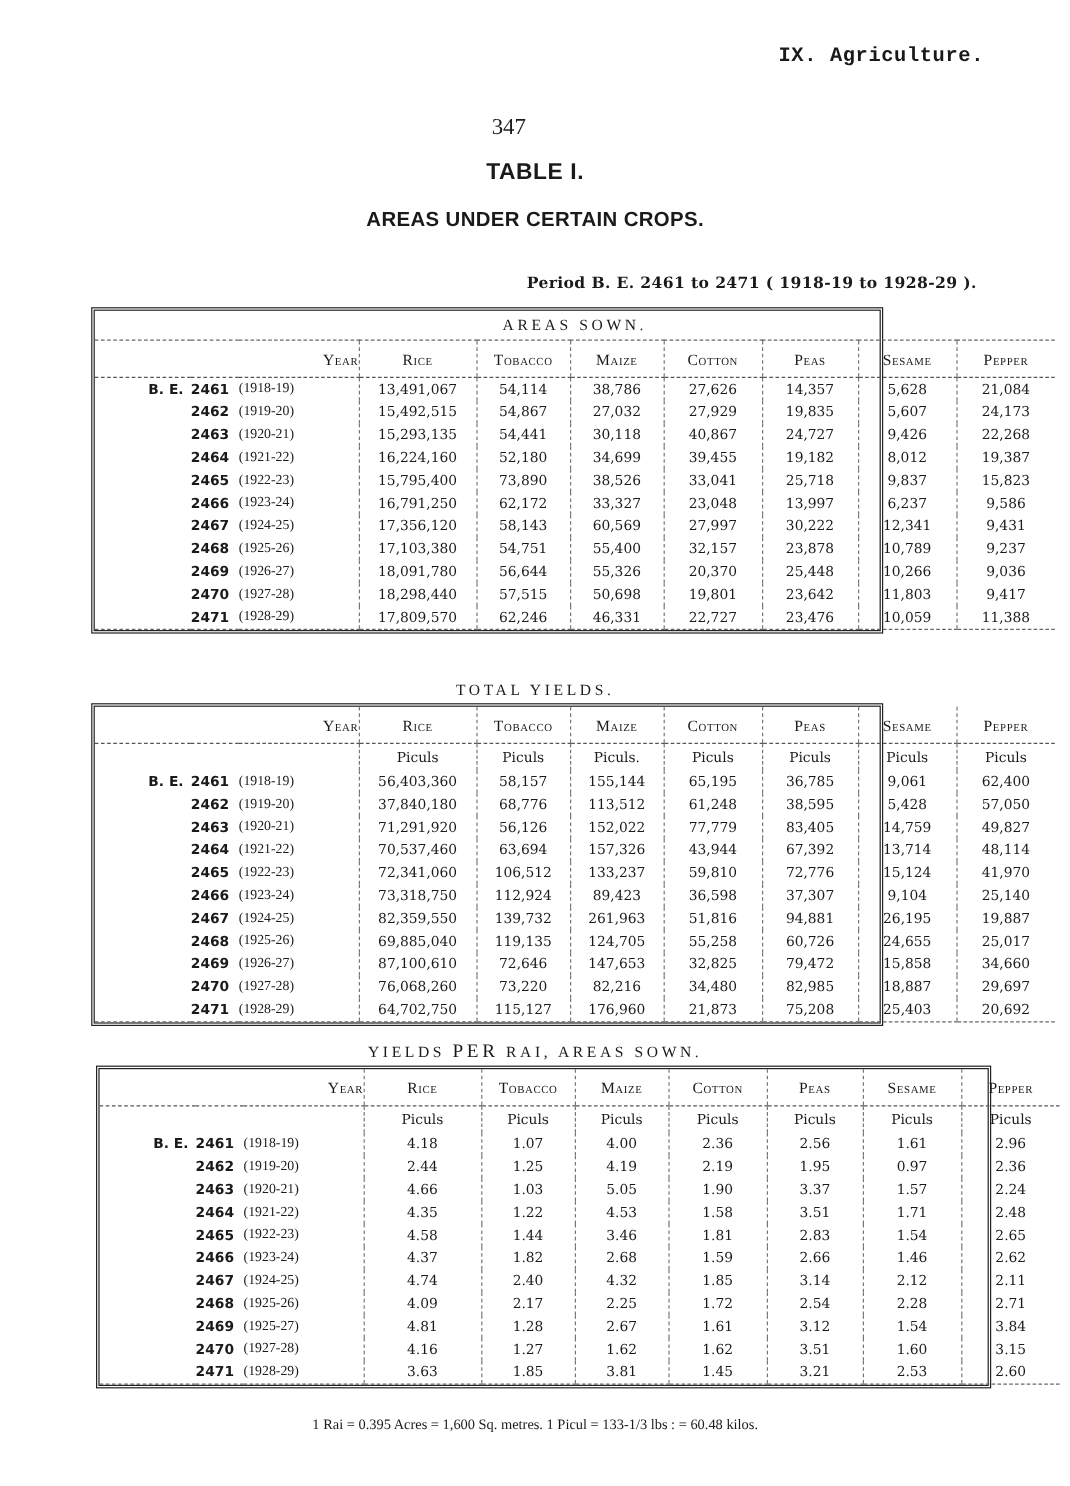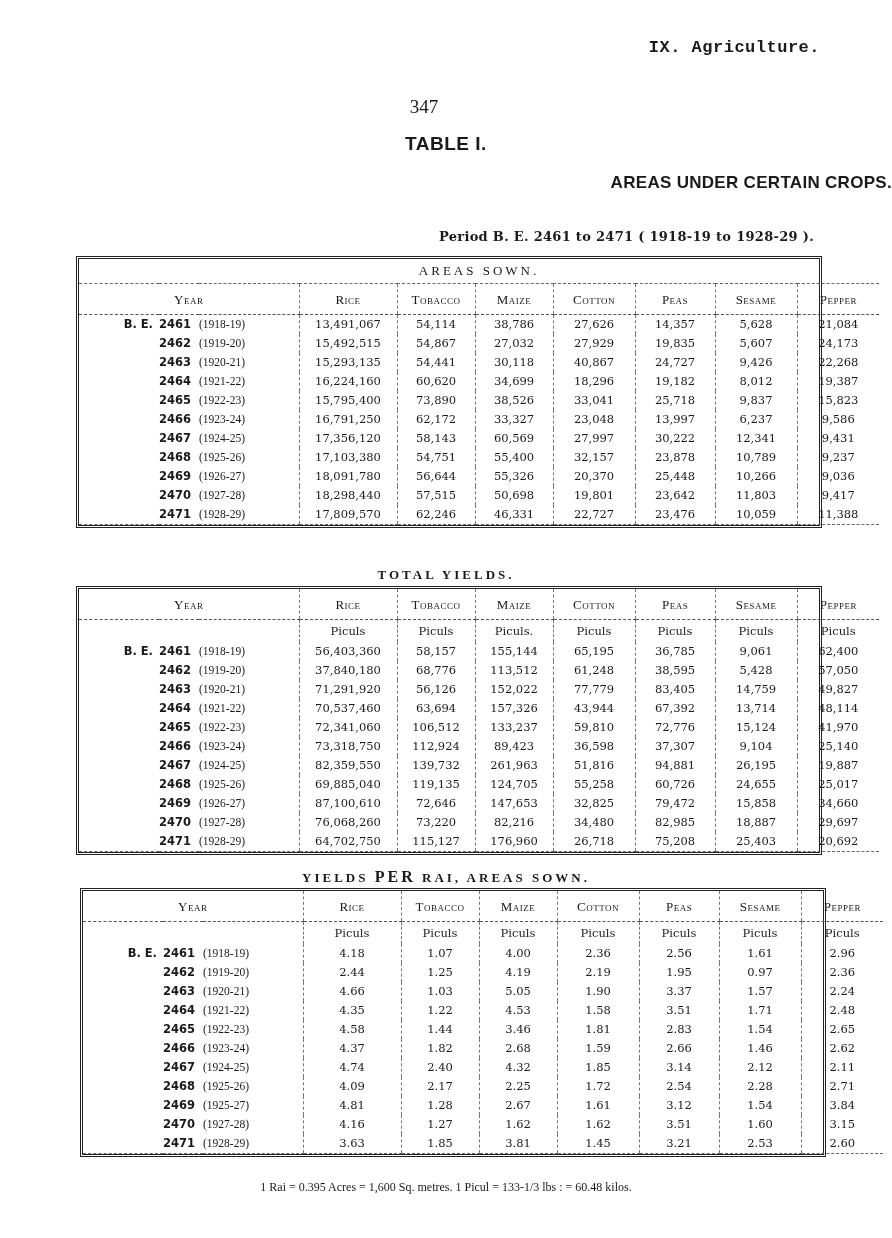--- a/index.html
+++ b/index.html
@@ -13,41 +13,41 @@
   }
   .page-number {
     position: absolute; left: 0; width: 848px; top: 96px; text-align: center;
     font-size: 19px;
   }
   .table-title {
     position: absolute; left: 0; width: 892px; top: 133px; text-align: center;
     font-family: "Liberation Sans", sans-serif; font-weight: bold; font-size: 19px; letter-spacing: 0.5px;
   }
   .table-subtitle {
-    position: absolute; left: 0; width: 892px; top: 173px; text-align: right;
+    position: absolute; left: 0; width: 892px; top: 173px; text-align: center;
     font-family: "Liberation Sans", sans-serif; font-weight: bold; font-size: 17px; letter-spacing: 0.3px;
   }
   .period {
     position: absolute; right: 78px; top: 229px;
     font-family: "DejaVu Serif", serif; font-weight: bold; font-size: 13px; letter-spacing: 0.3px; margin-left: 40px;
   }
   .tbl-wrap {
-    position: absolute; left: 76px; width: 746px;
+    position: absolute; left: 76px; width: 660px;
     border: 3px double #222; box-sizing: border-box;
   }
   .tbl-caption {
     position: absolute; left: 0; width: 892px; text-align: center;
-    font-size: 13px; letter-spacing: 3px; text-transform: uppercase; font-weight: bold;
+    font-size: 13px; letter-spacing: 3px; text-transform: uppercase;
   }
   .tbl-caption .small { font-size: 16px; }
   table { border-collapse: collapse; width: 100%; table-layout: fixed; }
   th, td { padding: 0; font-size: 12.5px; height: 19px; line-height: 19px; }
   th {
     font-weight: normal; font-variant: small-caps; font-size: 13px; letter-spacing: 0.5px;
-    height: 30px; border-bottom: 1px dashed #555;
+    height: 30px; border-bottom: 1px dashed #555; text-align: right;
   }
   th.col, td.col { border-left: 1px dashed #777; text-align: center; }
   td.unit { height: 22px; line-height: 22px; }
   td.be { font-family: "DejaVu Sans", sans-serif; font-weight: bold; font-size: 11.5px; text-align: right; padding-right: 6px; }
   td.yr { font-family: "DejaVu Sans", sans-serif; font-weight: bold; font-size: 11.5px; }
   td.ad { font-size: 11.5px; }
   td.num { text-align: center; font-family: "DejaVu Serif", serif; font-size: 11.5px; }
   tr.last td { border-bottom: 1px dashed #666; }
   .top-caption-row td { height: 24px; line-height: 24px; text-align: center; letter-spacing: 3px; font-size: 13px; border-bottom: 1px dashed #666; }
   .footnote {
@@ -126,23 +126,23 @@
           <td class="col num">40,867</td>
           <td class="col num">24,727</td>
           <td class="col num">9,426</td>
           <td class="col num">22,268</td>
         </tr>
         <tr class="">
           <td class="be"></td>
           <td class="yr">2464</td>
           <td class="ad">(1921-22)</td>
           <td class="col num">16,224,160</td>
-          <td class="col num">60,620</td>
+          <td class="col num">52,180</td>
           <td class="col num">34,699</td>
-          <td class="col num">18,296</td>
+          <td class="col num">39,455</td>
           <td class="col num">19,182</td>
           <td class="col num">8,012</td>
           <td class="col num">19,387</td>
         </tr>
         <tr class="">
           <td class="be"></td>
           <td class="yr">2465</td>
           <td class="ad">(1922-23)</td>
           <td class="col num">15,795,400</td>
           <td class="col num">73,890</td>
@@ -385,21 +385,21 @@
           <td class="col num">18,887</td>
           <td class="col num">29,697</td>
         </tr>
         <tr class="last">
           <td class="be"></td>
           <td class="yr">2471</td>
           <td class="ad">(1928-29)</td>
           <td class="col num">64,702,750</td>
           <td class="col num">115,127</td>
           <td class="col num">176,960</td>
-          <td class="col num">26,718</td>
+          <td class="col num">21,873</td>
           <td class="col num">75,208</td>
           <td class="col num">25,403</td>
           <td class="col num">20,692</td>
         </tr>
       </tbody>
   </table>
 </div>
 
 <div class="tbl-caption" style="top:868px;">
   <span>YIELDS</span>

